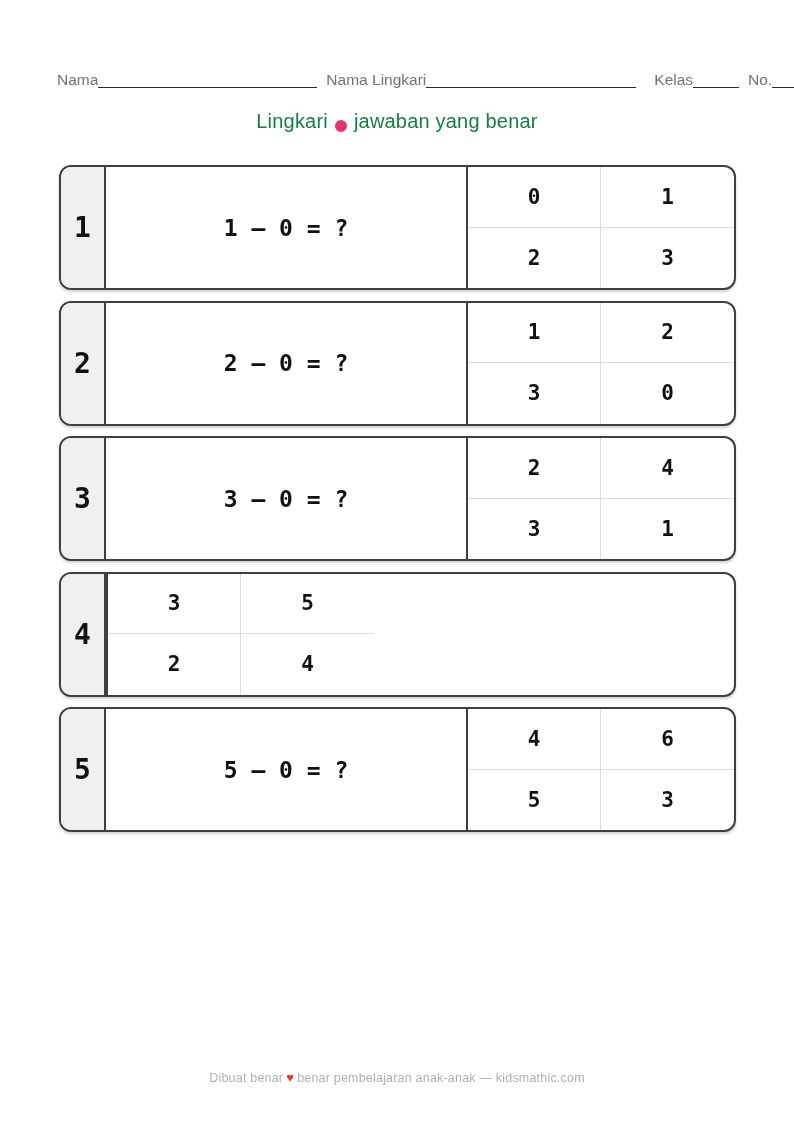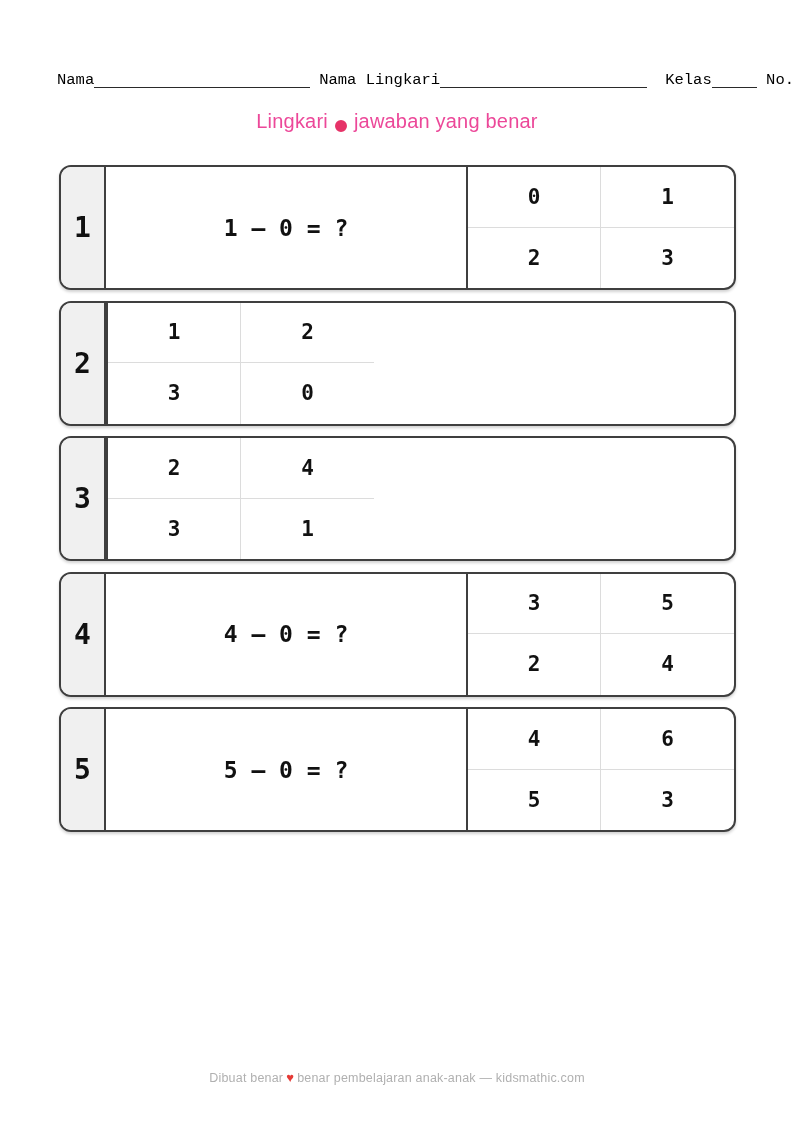--- a/index.html
+++ b/index.html
@@ -2,33 +2,33 @@
 <html><head>
 <meta charset="utf-8">
 <style>
   * { margin:0; padding:0; box-sizing:border-box; }
   html,body { background:#ffffff; }
   body { font-family:"Liberation Sans", sans-serif; }
   .page { position:relative; width:794px; height:1123px; background:#ffffff; overflow:hidden; margin:0 auto; }
 
   
   .header { position:absolute; top:64px; left:57px; right:0; height:26px;
-            display:flex; align-items:flex-end; font-size:15.5px; color:#000000;font-family:Liberation Mono, monospace; }
+            display:flex; align-items:flex-end; font-size:15.5px; color:#737373; }
   .header .label { white-space:nowrap; line-height:1.2; }
   .fill-line { border-bottom:1.6px solid #2a2a2a; height:10px; margin-bottom:2px; }
   .line-1 { width:219px; }
   .line-2 { width:210px; }
   .line-3 { width:46px; }
   .line-4 { flex:1; }
   .gap-a { margin-left:9px; }
   .gap-b { margin-left:18px; }
 
   
   .title { position:absolute; top:110px; left:0; width:100%; text-align:center;
-           font-size:20px; color:#ec4899; letter-spacing:0.2px; }
+           font-size:20px; color:#15803d; letter-spacing:0.2px; }
   .ring { display:inline-block; width:12px; height:12px; border:6px solid #e63368;
           border-radius:50%; vertical-align:-4px; margin:0 7px; }
 
   
   .cards { position:absolute; top:165px; left:59px; width:677px;
            display:flex; flex-direction:column; gap:10.5px; }
   .card { height:125px; border:2px solid #3f3f3f; border-radius:12px; background:#fff;
           display:flex; overflow:hidden; box-shadow:0 2px 3px rgba(0,0,0,0.18); }
   .num { flex:0 0 45px; background:#f0f0f0; border-right:2px solid #3f3f3f;
          display:flex; align-items:center; justify-content:center;
@@ -75,41 +75,42 @@
       <div class="grid">
         <div class="ans r1 c1">0</div>
         <div class="ans r1">1</div>
         <div class="ans c1">2</div>
         <div class="ans">3</div>
       </div>
     </div>
 
     <div class="card">
       <div class="num">2</div>
+      <div class="q">2 – 0 = ?</div>
       <div class="grid">
         <div class="ans r1 c1">1</div>
         <div class="ans r1">2</div>
         <div class="ans c1">3</div>
         <div class="ans">0</div>
       </div>
     </div>
 
     <div class="card">
       <div class="num">3</div>
+      <div class="q">3 – 0 = ?</div>
       <div class="grid">
         <div class="ans r1 c1">2</div>
         <div class="ans r1">4</div>
         <div class="ans c1">3</div>
         <div class="ans">1</div>
       </div>
     </div>
 
     <div class="card">
       <div class="num">4</div>
-      <div class="q">4 – 0 = ?</div>
       <div class="grid">
         <div class="ans r1 c1">3</div>
         <div class="ans r1">5</div>
         <div class="ans c1">2</div>
         <div class="ans">4</div>
       </div>
     </div>
 
     <div class="card">
       <div class="num">5</div>

